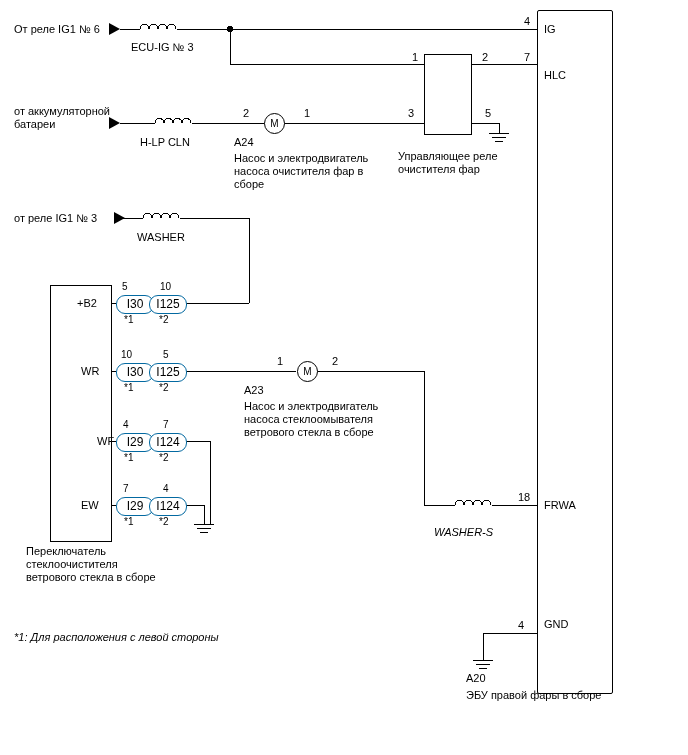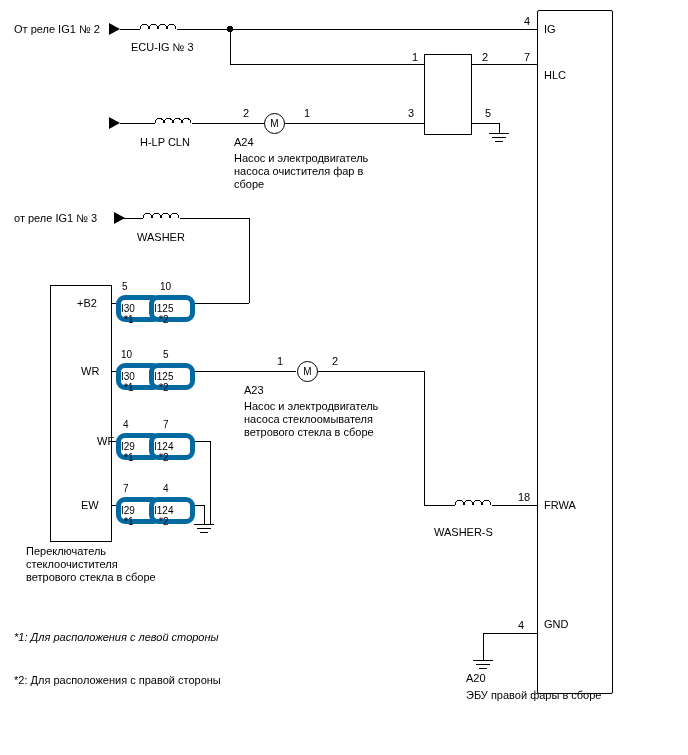--- a/index.html
+++ b/index.html
@@ -35,25 +35,25 @@
     background: #fff;
     border-radius: 2px;
   }
   .sw-box {
     position: absolute;
     border: 1px solid #000;
     background: #fff;
   }
   .pin-oval {
     position: absolute;
-    border: 5px solid #0369a1;
+    border: 1px solid #0369a1;
     border-radius: 9px;
     background: #fff;
-    text-align: left;
-    font-size: 10px;
+    text-align: center;
+    font-size: 12px;
     line-height: 17px;
     height: 17px;
     width: 36px;
   }
   .motor {
     position: absolute;
     width: 19px;
     height: 19px;
     border: 1px solid #000;
     border-radius: 50%;
@@ -170,40 +170,44 @@
   <div class="ecu" style="left:537px; top:10px; width:74px; height:682px;"></div>
 
   <div class="sw-box" style="left:424px; top:54px; width:46px; height:79px;"></div>
 
   <div class="sw-box" style="left:50px; top:285px; width:60px; height:255px;"></div>
 
   <div class="arrow" style="left:109px; top:23px;"></div>
   <div class="arrow" style="left:109px; top:117px;"></div>
   <div class="arrow" style="left:114px; top:212px;"></div>
 
-  <div class="lbl" style="left:14px; top:23px;">От реле IG1 № 2</div>
+  <div class="lbl" style="left:14px; top:23px;">От реле IG1 № 6</div>
+  <div class="lbl" style="left:14px; top:105px;">от аккумуляторной
+батареи</div>
   <div class="lbl" style="left:14px; top:212px;">от реле IG1 № 3</div>
 
   <div class="lbl" style="left:131px; top:41px;">ECU-IG № 3</div>
   <div class="lbl" style="left:140px; top:136px;">H-LP CLN</div>
   <div class="lbl" style="left:137px; top:231px;">WASHER</div>
-  <div class="lbl" style="left:434px; top:526px;">WASHER-S</div>
+  <div class="lbl" style="left:434px; top:526px;font-style:italic;">WASHER-S</div>
 
   <div class="motor" style="left:264px; top:113px;">M</div>
   <div class="lbl" style="left:243px; top:107px;">2</div>
   <div class="lbl" style="left:304px; top:107px;">1</div>
   <div class="lbl" style="left:234px; top:136px;">A24</div>
   <div class="lbl" style="left:234px; top:152px;">Насос и электродвигатель
 насоса очистителя фар в
 сборе</div>
 
   <div class="lbl" style="left:412px; top:51px;">1</div>
   <div class="lbl" style="left:482px; top:51px;">2</div>
   <div class="lbl" style="left:408px; top:107px;">3</div>
   <div class="lbl" style="left:485px; top:107px;">5</div>
+  <div class="lbl" style="left:398px; top:150px;">Управляющее реле
+очистителя фар</div>
 
   <div class="lbl" style="left:77px; top:297px;">+B2</div>
   <div class="pin-oval" style="left:116px; top:295px;">I30</div>
   <div class="pin-oval" style="left:149px; top:295px;">I125</div>
   <div class="lbl sm" style="left:122px; top:281px;">5</div>
   <div class="lbl sm" style="left:160px; top:281px;">10</div>
   <div class="lbl sm" style="left:124px; top:314px;">*1</div>
   <div class="lbl sm" style="left:159px; top:314px;">*2</div>
 
   <div class="lbl" style="left:81px; top:365px;">WR</div>
@@ -251,15 +255,14 @@
   <div class="lbl" style="left:518px; top:491px;">18</div>
   <div class="lbl" style="left:544px; top:499px;">FRWA</div>
 
   <div class="lbl" style="left:518px; top:619px;">4</div>
   <div class="lbl" style="left:544px; top:618px;">GND</div>
 
   <div class="lbl" style="left:466px; top:672px;">A20</div>
   <div class="lbl" style="left:466px; top:689px;">ЭБУ правой фары в сборе</div>
 
   <div class="lbl" style="left:14px; top:631px;font-style:italic;">*1: Для расположения с левой стороны</div>
-  <div class="lbl" style="left:14px; top:674px;">*2: Для расположения с правой стороны</div>
 
 </div>
 
 </body></html>

